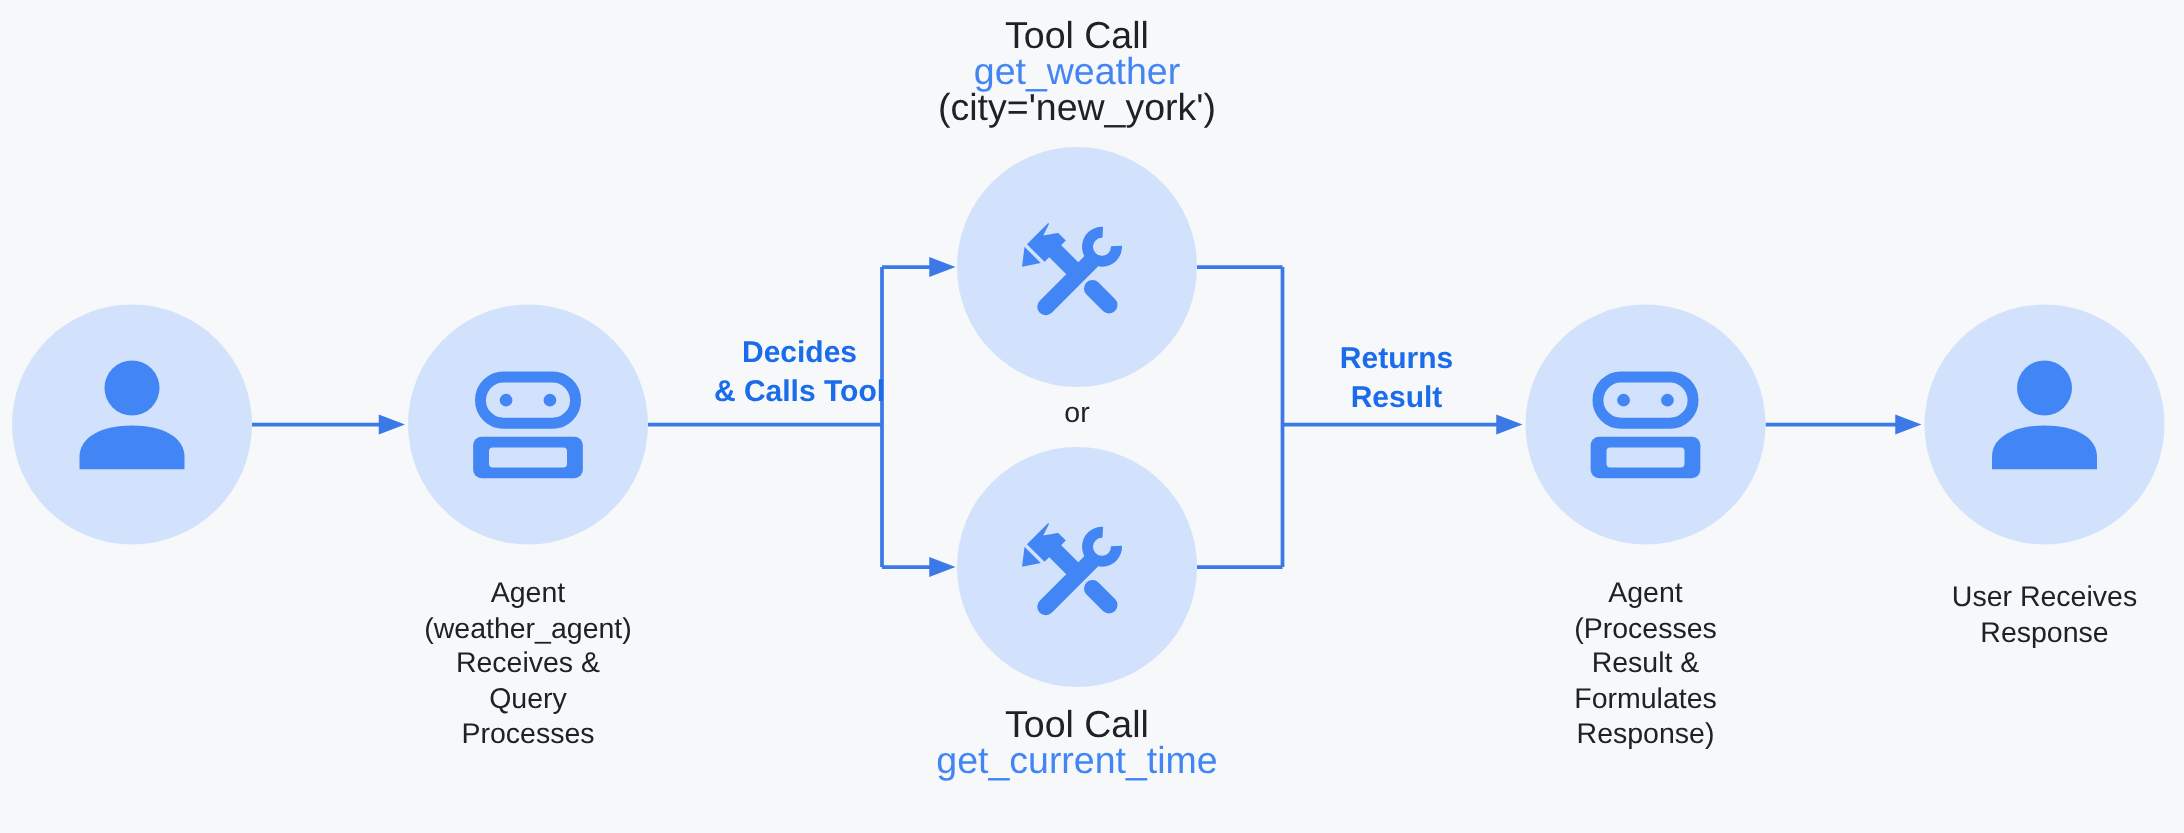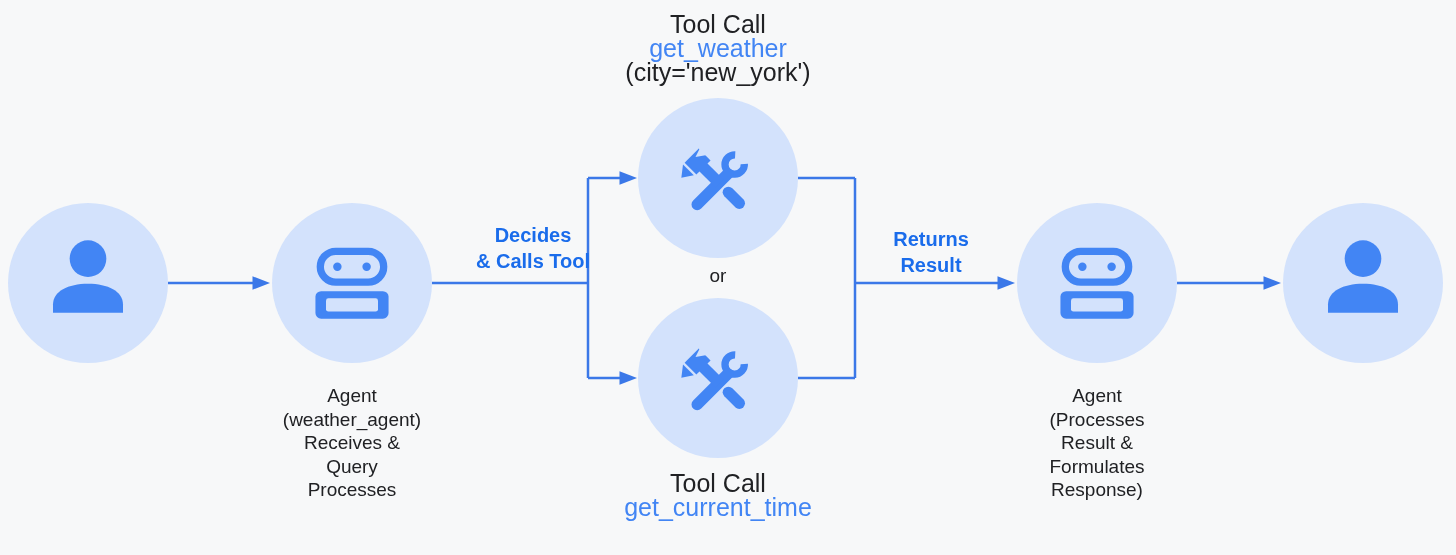--- a/index.html
+++ b/index.html
@@ -174,14 +174,18 @@
   </div>
 
   <div class="caption" style="left:1097px; top:384px;">
     <div>Agent</div>
     <div>(Processes</div>
     <div>Result &amp;</div>
     <div>Formulates</div>
     <div>Response)</div>
   </div>
 
+  <div class="caption" style="left:1363px; top:387px;">
+    <div>User Receives</div>
+    <div>Response</div>
+  </div>
 
 </div>
 
 </body></html>

